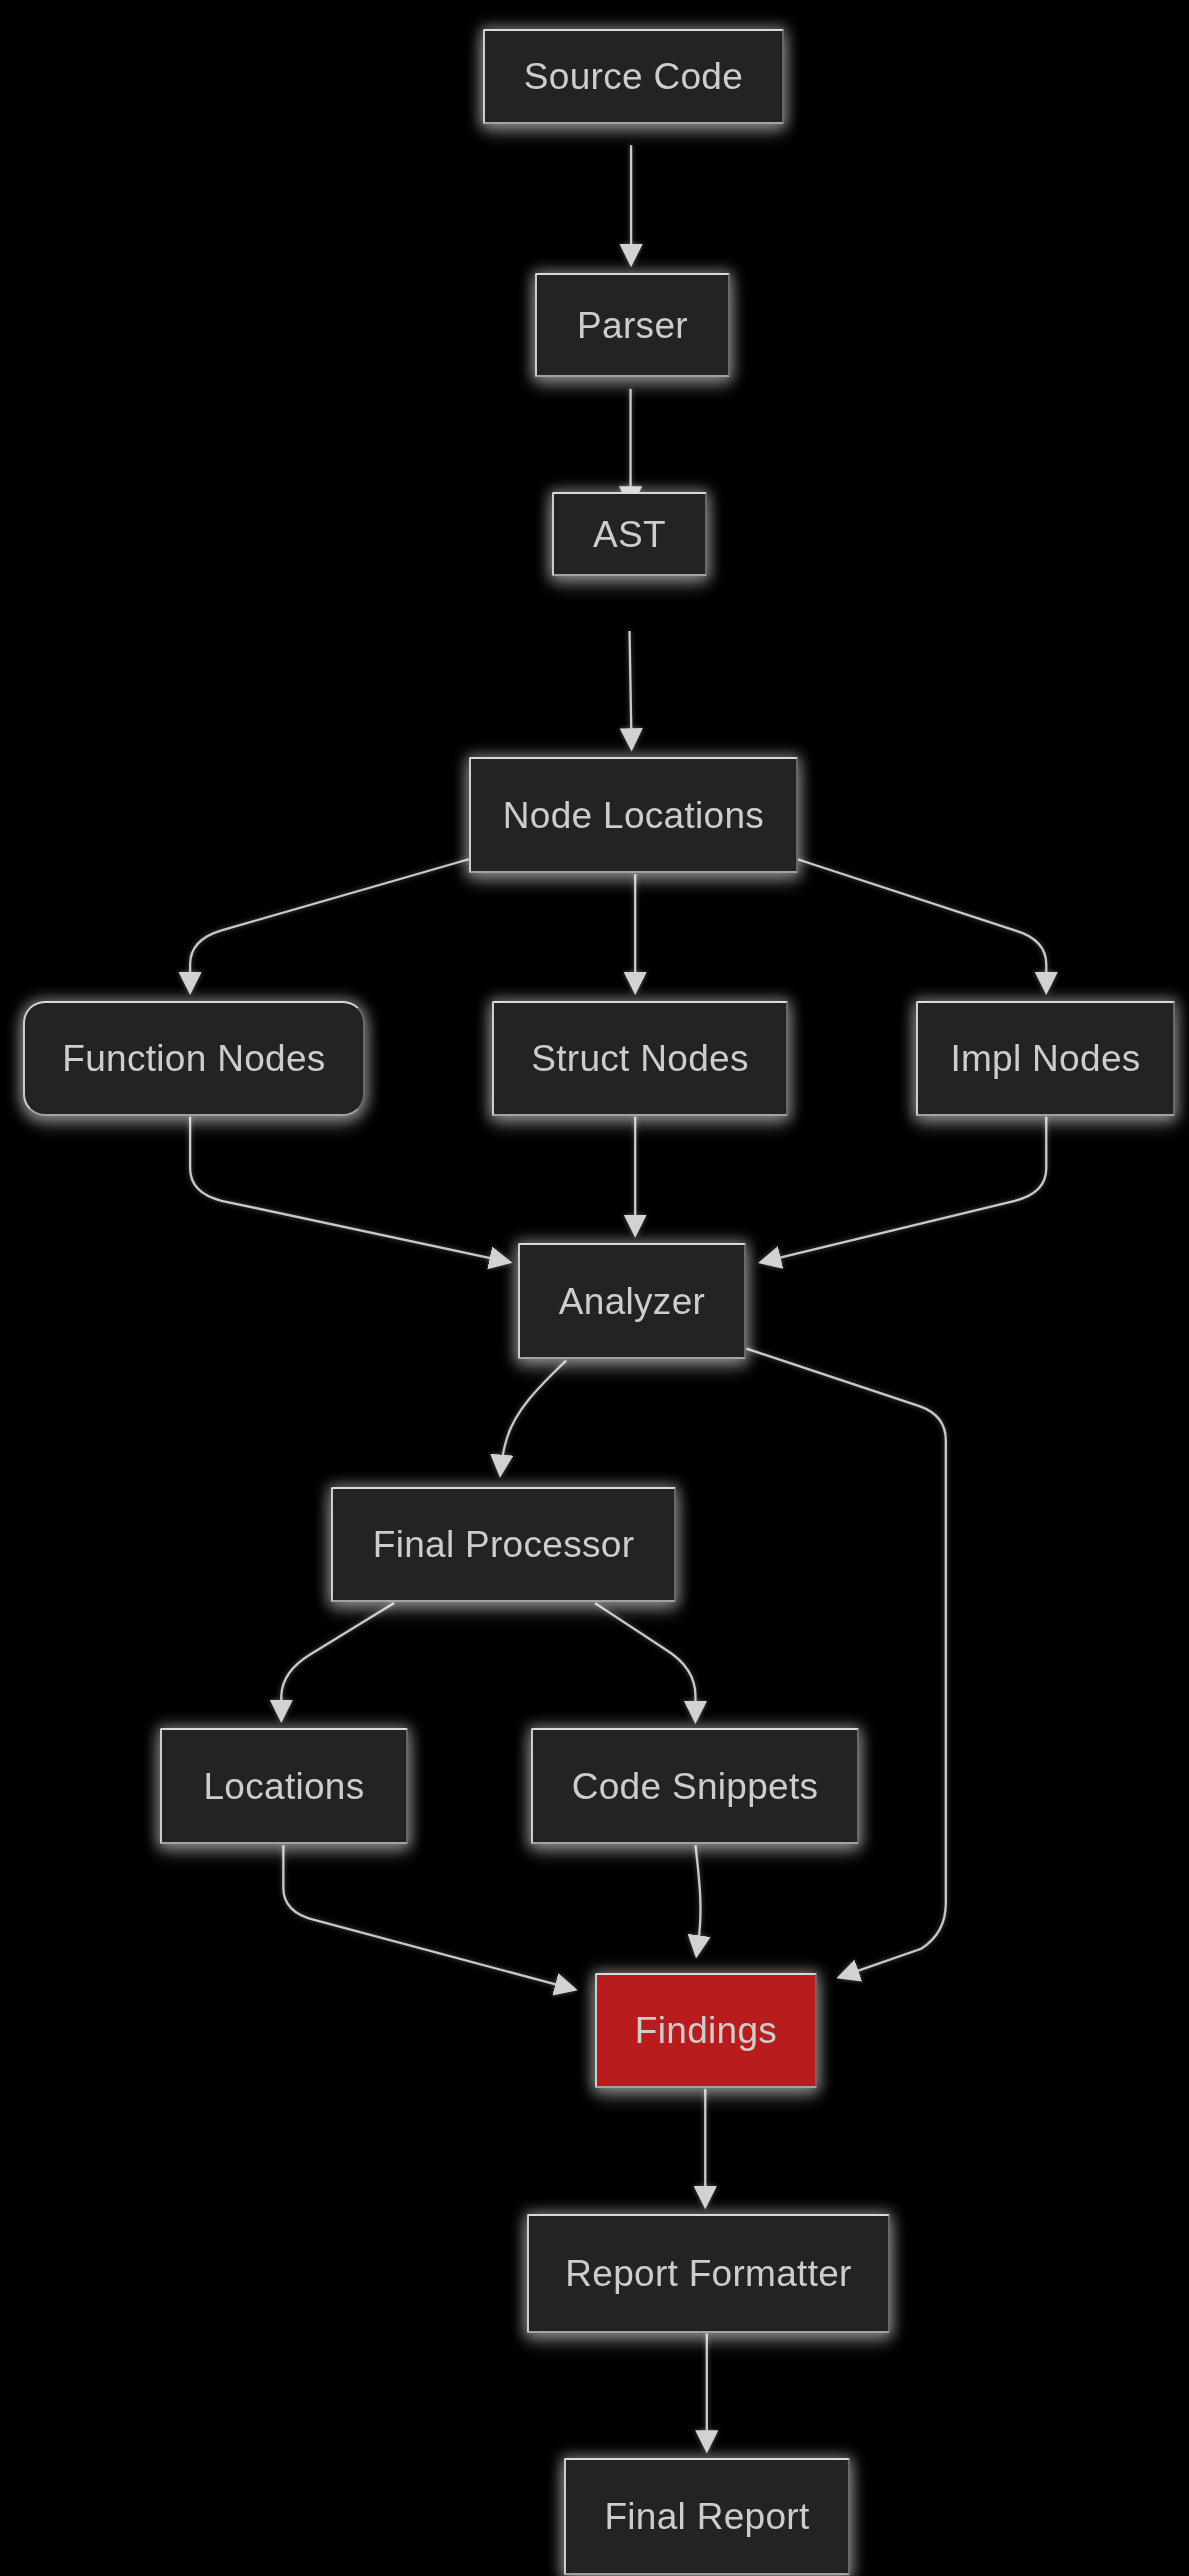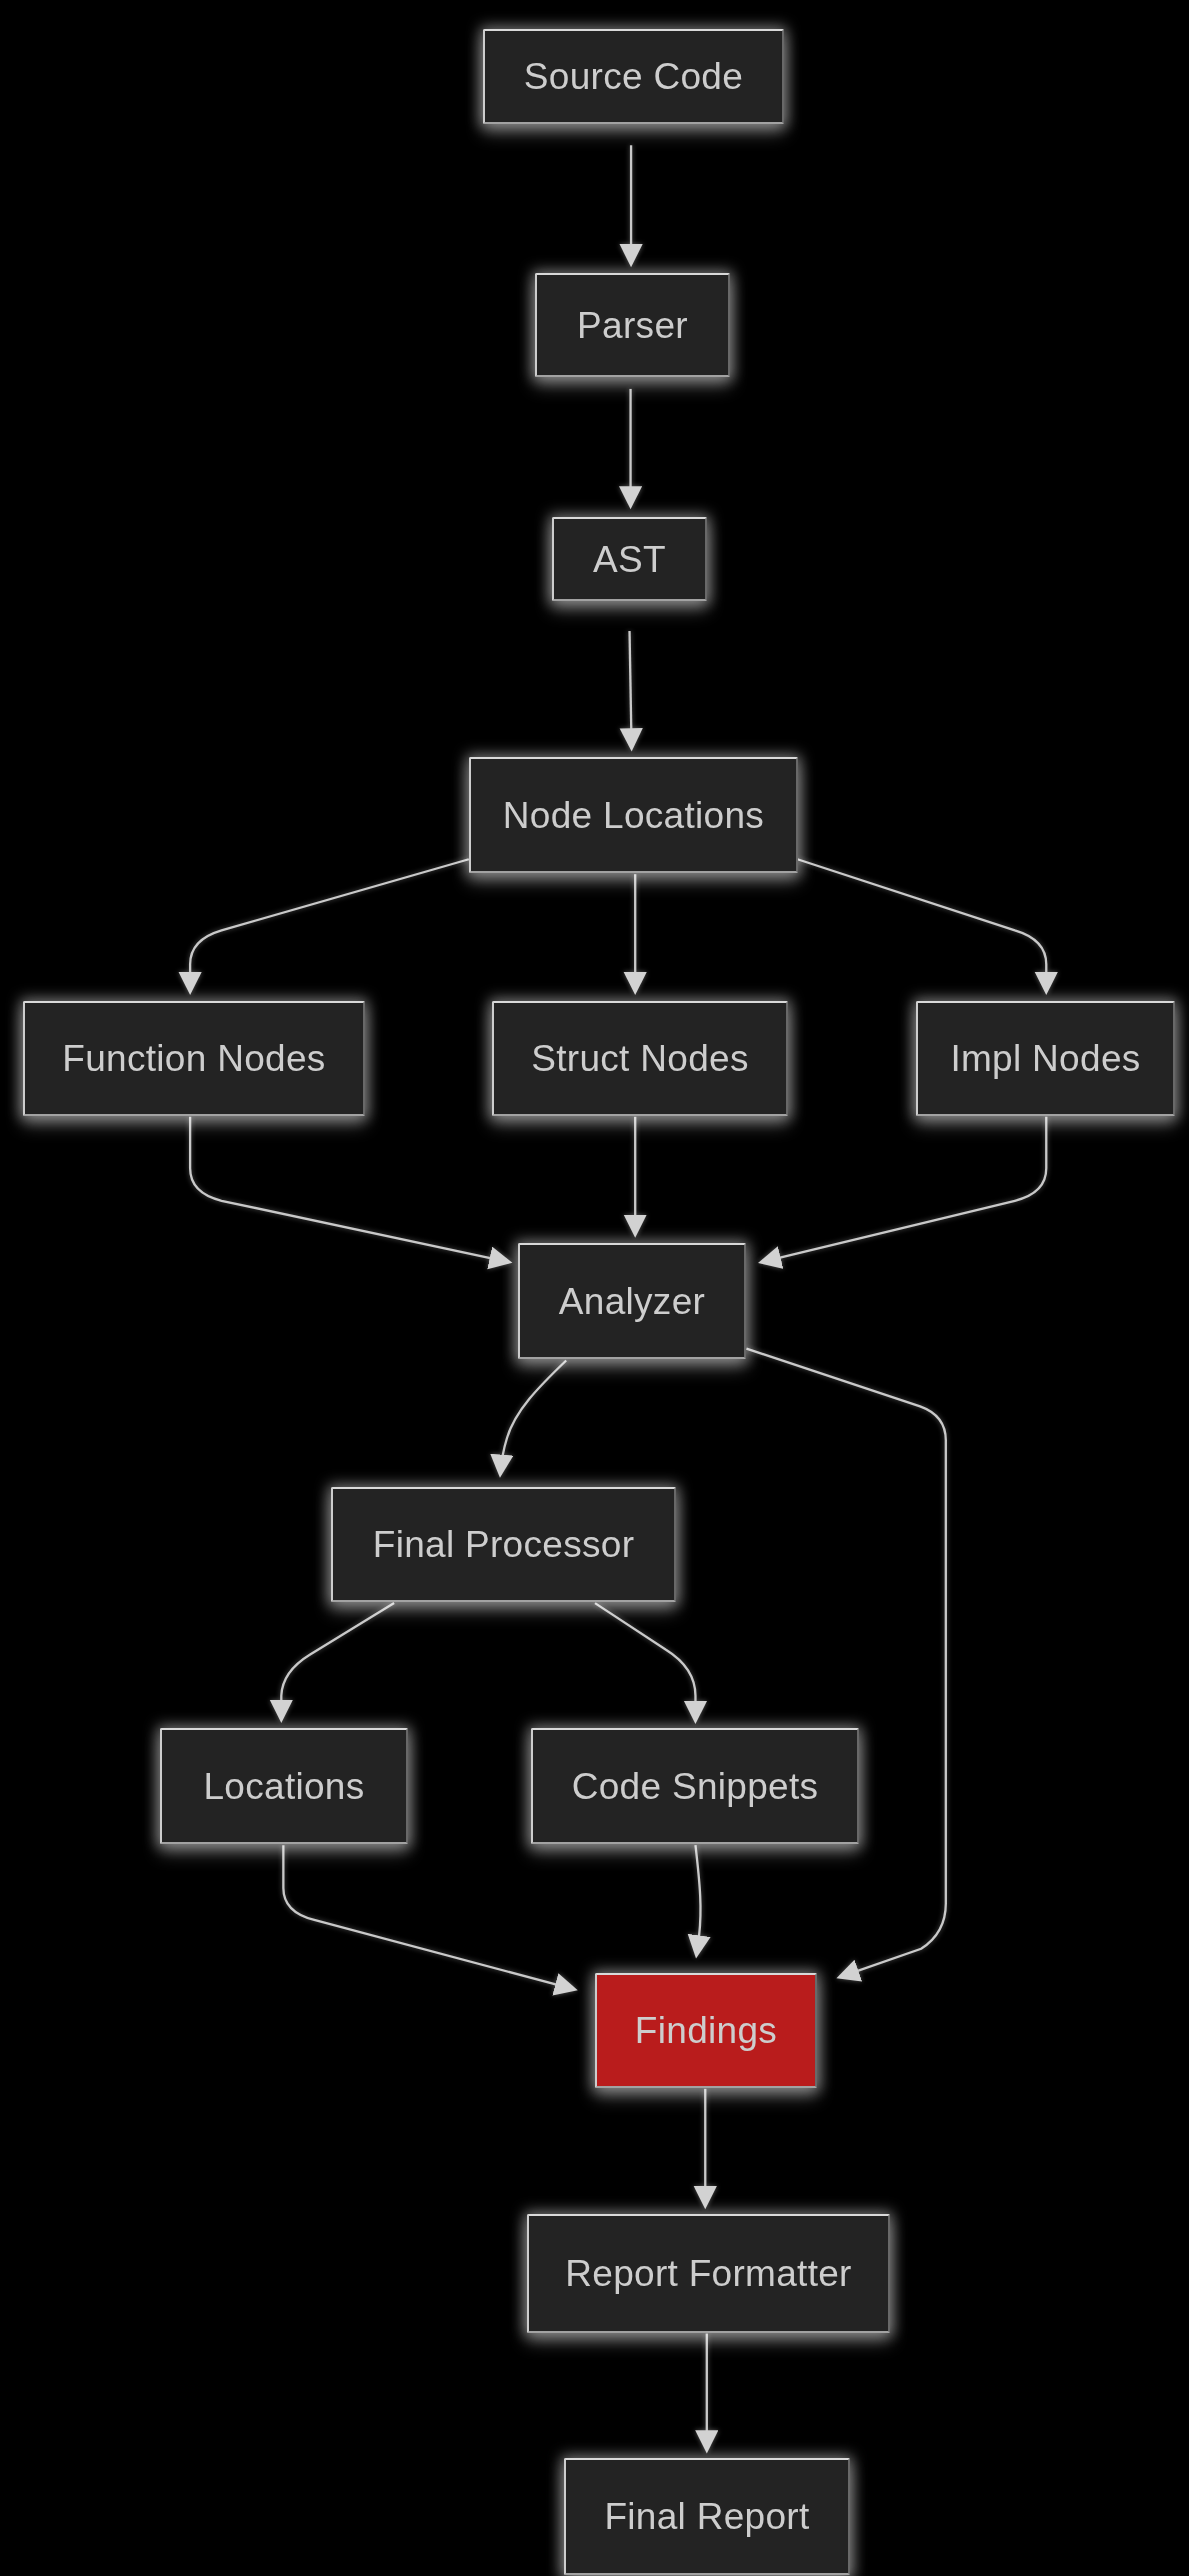--- a/index.html
+++ b/index.html
@@ -74,27 +74,27 @@
         <path class="edge" d="M 1372,4530 L 1372,4756" marker-end="url(#arrowhead)"></path>
       </g>
   </svg>
   <div id="node-layer">
       <div class="node" style="left: 483px; top: 29px; width: 301px; height: 95px; background: rgb(35, 35, 35);">
         <span class="label" style="color: rgb(205, 205, 205);">Source Code</span>
       </div>
       <div class="node" style="left: 535px; top: 273px; width: 195px; height: 104px; background: rgb(35, 35, 35);">
         <span class="label" style="color: rgb(205, 205, 205);">Parser</span>
       </div>
-      <div class="node" style="left: 552px; top: 517px; width: 155px; height: 84px; background: rgb(35, 35, 35);">
+      <div class="node" style="left: 552px; top: 492px; width: 155px; height: 84px; background: rgb(35, 35, 35);">
         <span class="label" style="color: rgb(205, 205, 205);">AST</span>
       </div>
       <div class="node" style="left: 469px; top: 757px; width: 329px; height: 116px; background: rgb(35, 35, 35);">
         <span class="label" style="color: rgb(205, 205, 205);">Node Locations</span>
       </div>
-      <div class="node" style="left: 23px; top: 1001px; width: 342px; height: 115px; background: rgb(35, 35, 35);">
+      <div class="node" style="left: 23px; top: 1001px; width: 342px; height: 115px; background: rgb(35, 35, 35); border-radius: 22px;">
         <span class="label" style="color: rgb(205, 205, 205);">Function Nodes</span>
       </div>
       <div class="node" style="left: 492px; top: 1001px; width: 296px; height: 115px; background: rgb(35, 35, 35);">
         <span class="label" style="color: rgb(205, 205, 205);">Struct Nodes</span>
       </div>
       <div class="node" style="left: 916px; top: 1001px; width: 259px; height: 115px; background: rgb(35, 35, 35);">
         <span class="label" style="color: rgb(205, 205, 205);">Impl Nodes</span>
       </div>
       <div class="node" style="left: 518px; top: 1243px; width: 228px; height: 116px; background: rgb(35, 35, 35);">
         <span class="label" style="color: rgb(205, 205, 205);">Analyzer</span>

